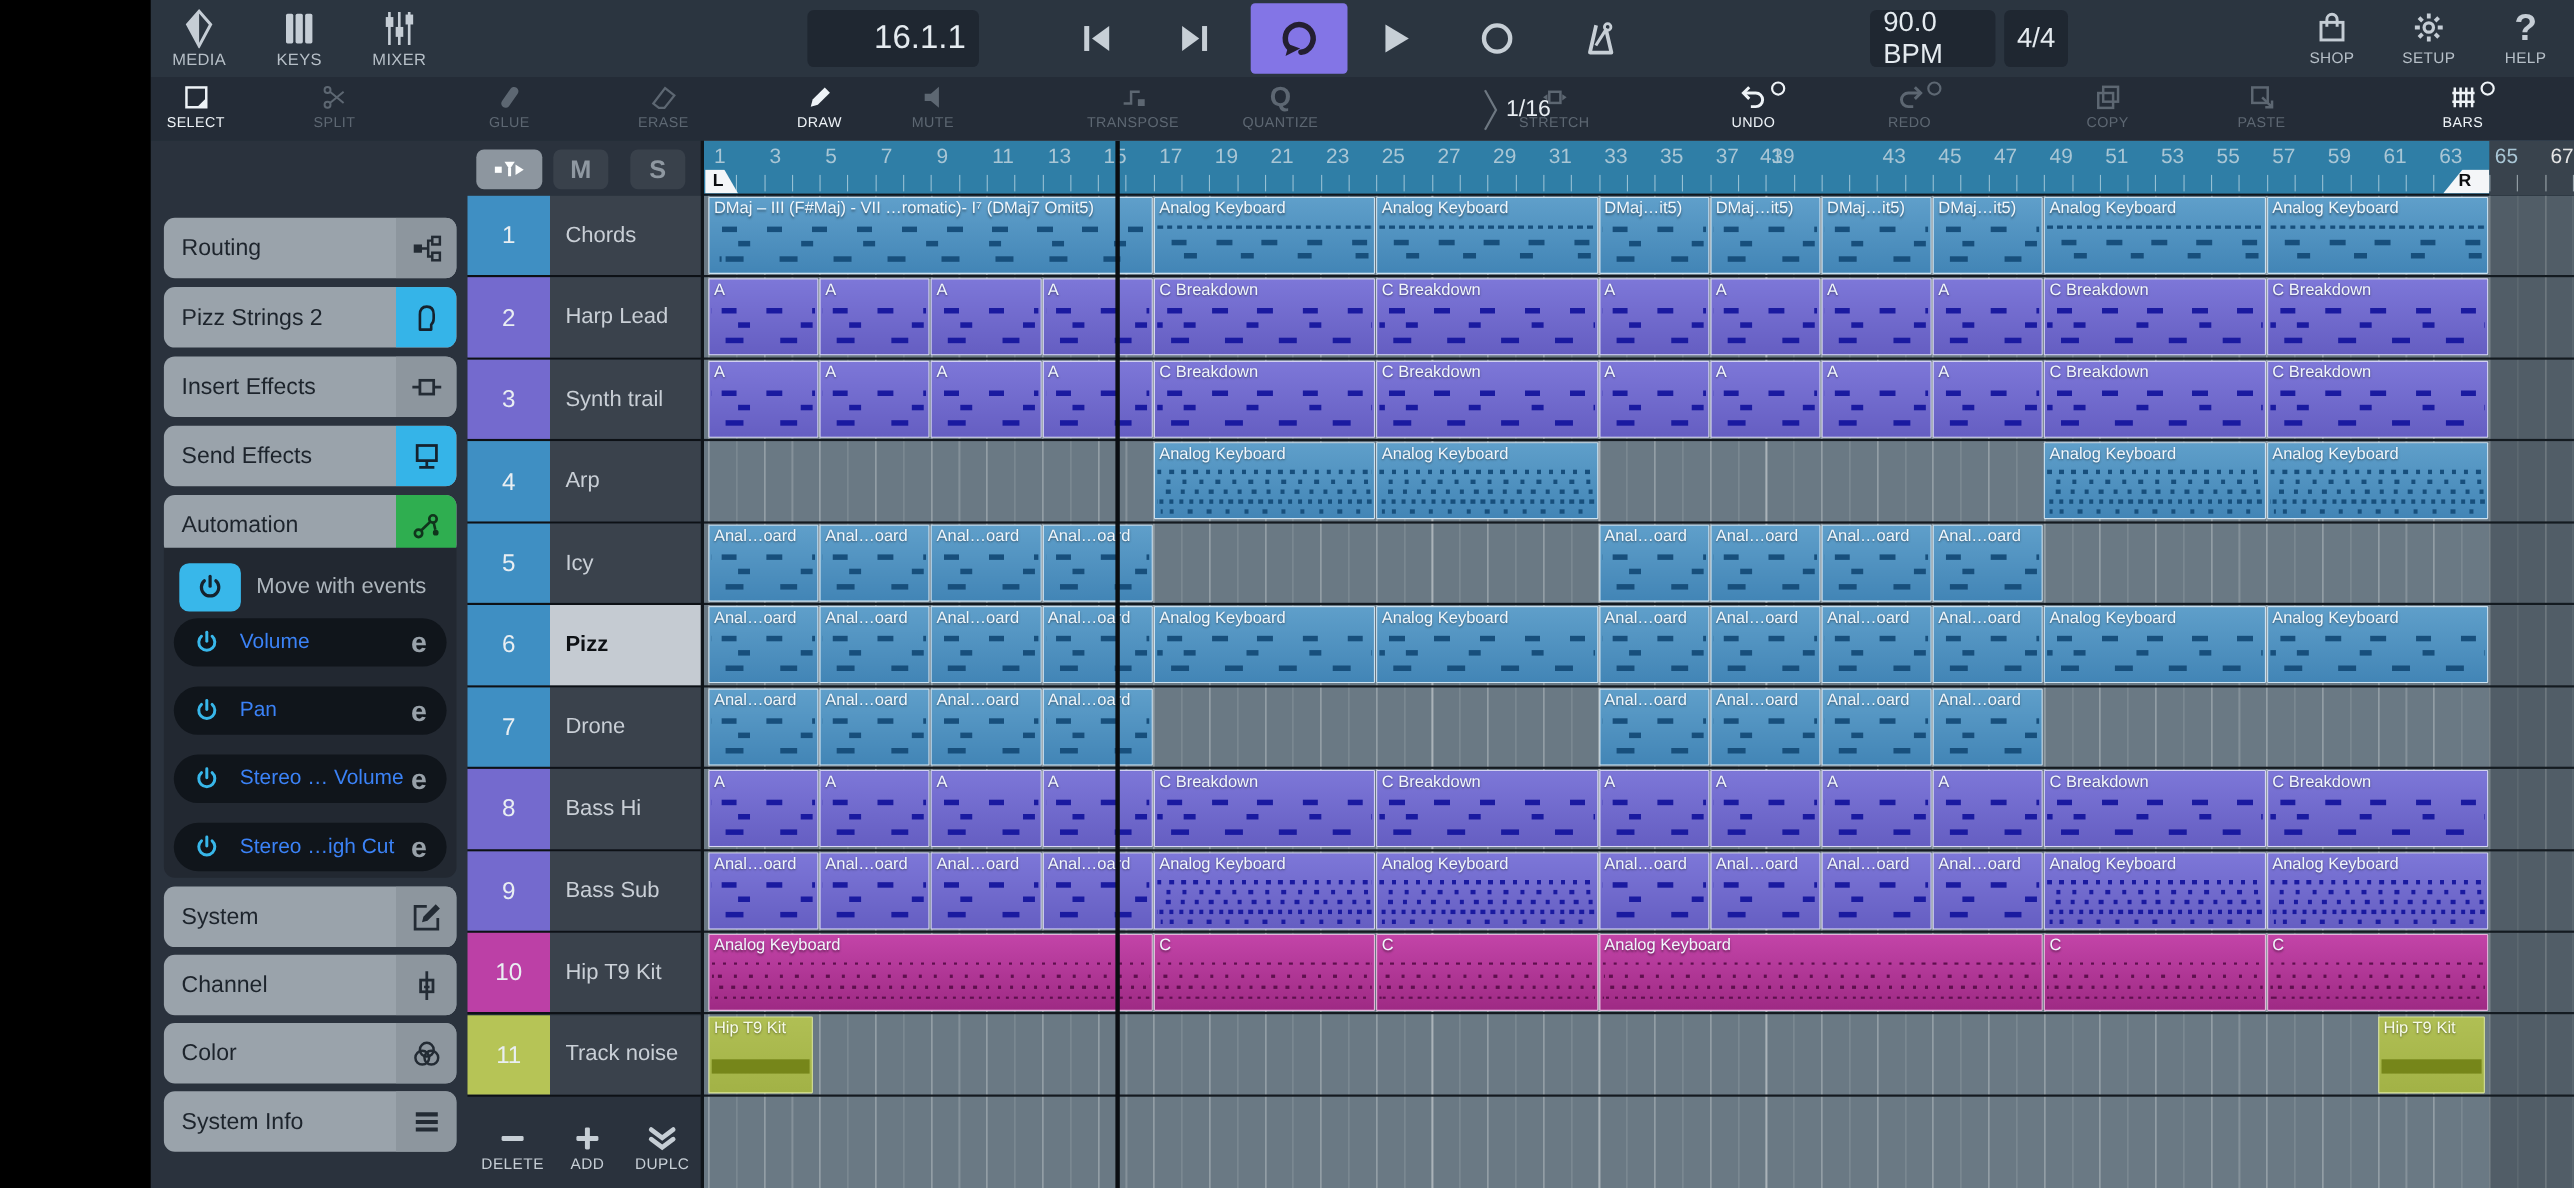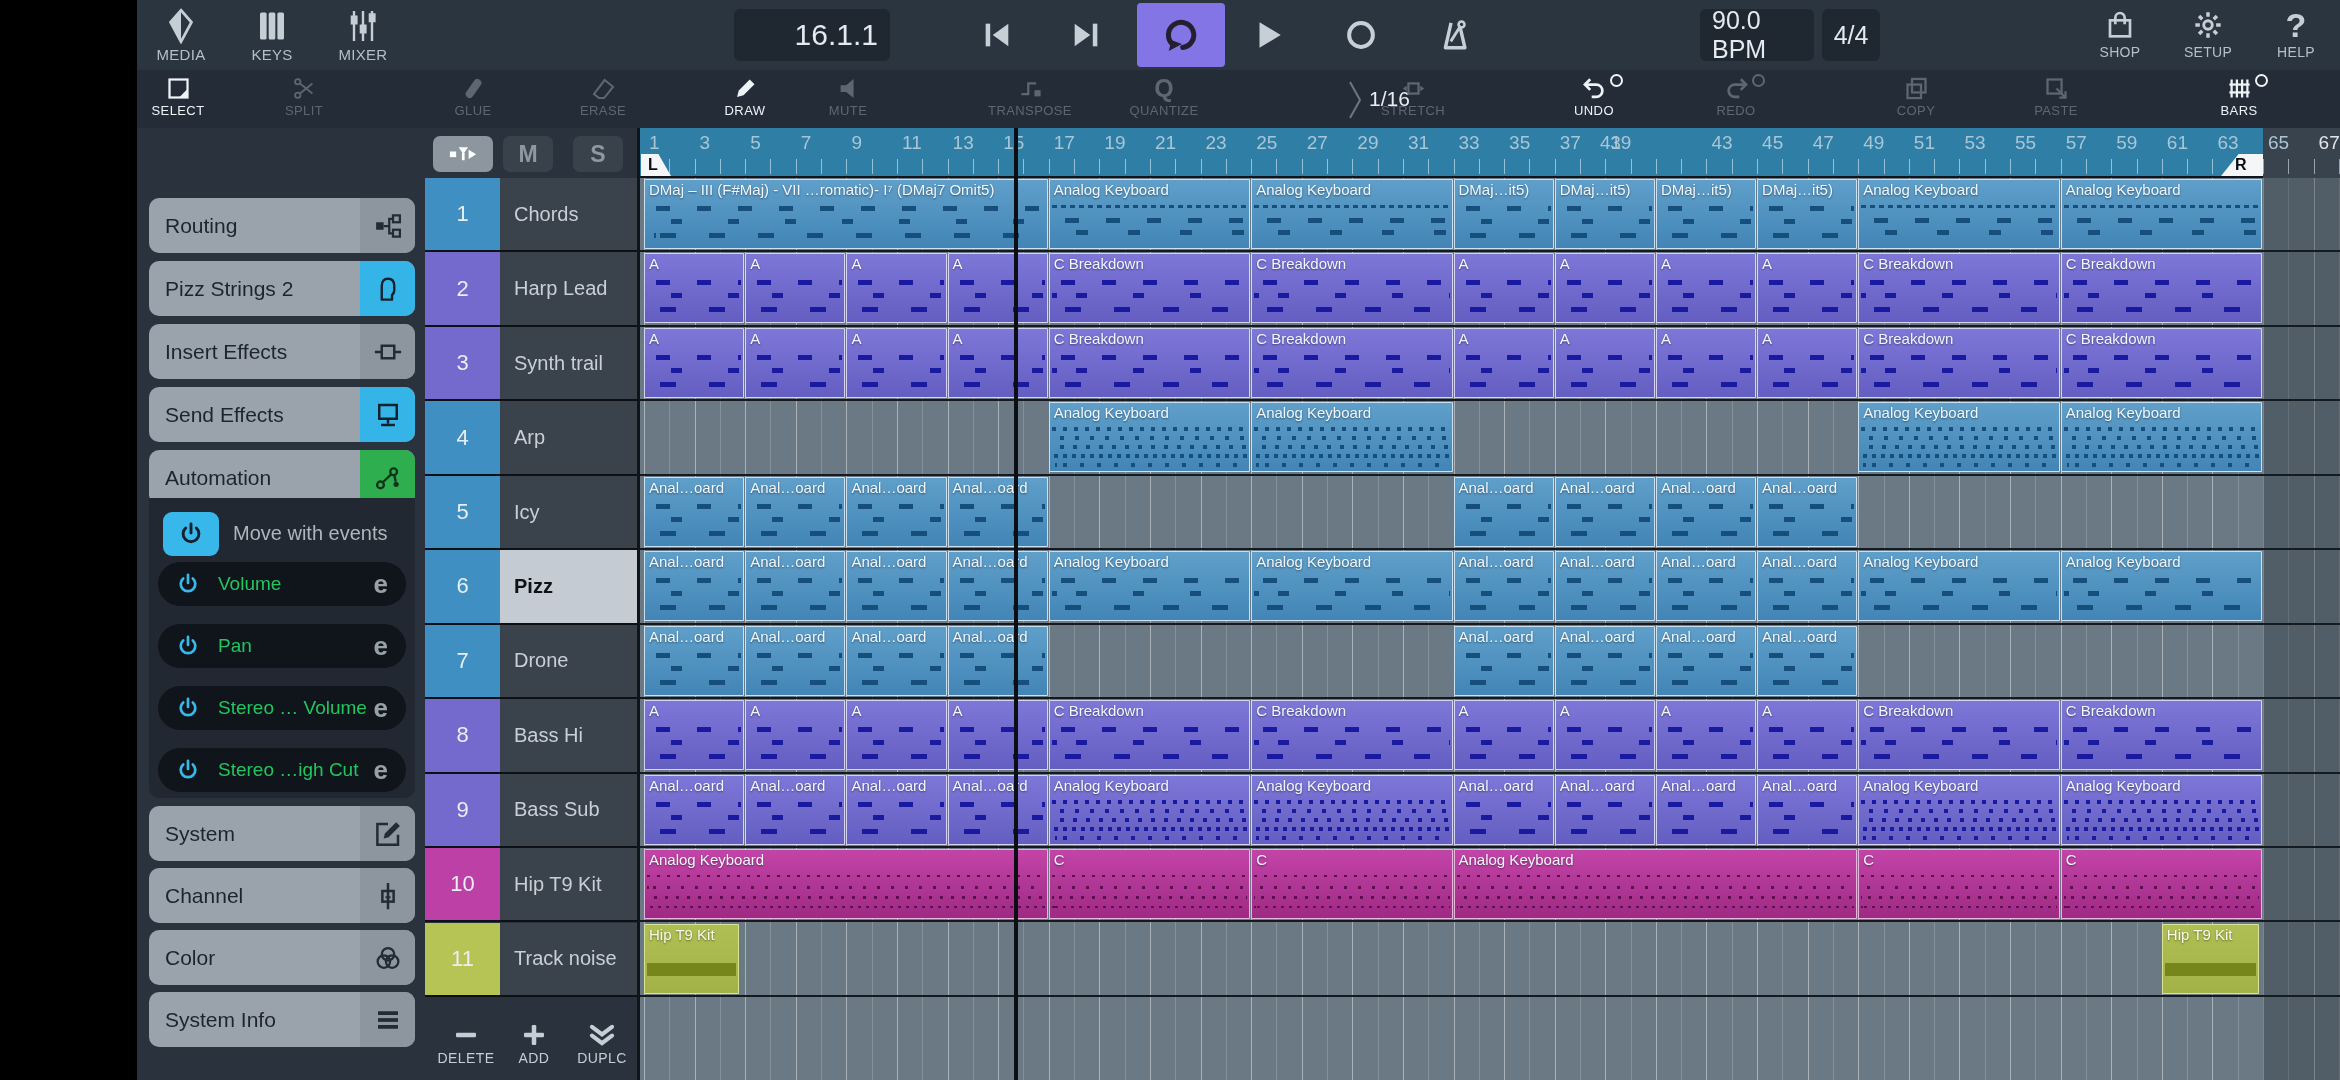--- a/index.html
+++ b/index.html
@@ -53,21 +53,21 @@
   #auto-panel{left:12px;top:370px;width:266px;height:300px;background:#222831;
       border-radius:0 0 10px 10px;}
   #move-events-btn{position:absolute;left:14px;top:14px;width:56px;height:44px;background:#38b7ea;
       border-radius:9px;display:flex;align-items:center;justify-content:center;color:#15222e;}
   #move-events-btn svg{width:26px;height:26px;}
   #move-events-label{position:absolute;left:84px;top:24px;font-size:20px;color:#aeb6bd;}
   .auto-lane{position:absolute;left:9px;width:248px;height:44px;background:#10151b;border-radius:22px;
       display:flex;align-items:center;}
   .auto-lane .pw{width:24px;height:24px;margin-left:18px;color:#38b7ea;}
   .auto-lane .pw svg{width:24px;height:24px;}
-  .auto-lane .nm{flex:1;font-size:19px;color:#22c55e;margin-left:18px;white-space:nowrap;}
+  .auto-lane .nm{flex:1;font-size:19px;color:#3b82f6;margin-left:18px;white-space:nowrap;}
   .auto-lane .ee{font-size:26px;font-weight:bold;color:#98a1a9;margin-right:18px;font-style:normal;}
   
   #track-list{left:425px;top:128px;width:215px;height:952px;background:#2a323d;border-right:3px solid #10151a;box-sizing:border-box;}
   .tl-hdr-btn{position:absolute;top:8px;height:36px;border-radius:7px;display:flex;align-items:center;
       justify-content:center;font-weight:bold;}
   #autoscroll-btn{left:8px;width:60px;background:#8d969f;color:#fdfefe;}
   #autoscroll-btn svg{width:30px;height:30px;}
   .ms-btn{width:50px;background:#39414b;color:#8f98a1;font-size:23px;}
   .track-row{position:absolute;left:0;width:212px;height:74.45px;box-sizing:border-box;
       border-bottom:2px solid #0d1116;display:flex;}
@@ -271,21 +271,21 @@
       <div class="tool-btn" style="left: 112px;">
         <span class="ic" style="display: flex; align-items: center; justify-content: center;">
           <svg viewBox="0 0 24 24">
             <circle cx="6" cy="6" r="2.4" fill="none" stroke="currentColor" stroke-width="1.6"></circle>
             <circle cx="6" cy="18" r="2.4" fill="none" stroke="currentColor" stroke-width="1.6"></circle>
             <path d="M8 7.5 19 16.5 M8 16.5 19 7.5" stroke="currentColor" stroke-width="1.6"></path>
           </svg>
         </span>
         <span class="lb">SPLIT</span>
       </div>
-      <div class="tool-btn" style="left: 281px; align-items: center;">
+      <div class="tool-btn" style="left: 271px; align-items: center;">
         <span class="ic" style="display: flex; align-items: center; justify-content: center;">
           <svg viewBox="0 0 24 24">
             <rect x="8.5" y="2.5" width="7" height="19" rx="3.5" transform="rotate(35 12 12)" fill="currentColor"></rect>
           </svg>
         </span>
         <span class="lb">GLUE</span>
       </div>
       <div class="tool-btn" style="left: 411px;">
         <span class="ic" style="display: flex; align-items: center; justify-content: center;">
           <svg viewBox="0 0 24 24">

